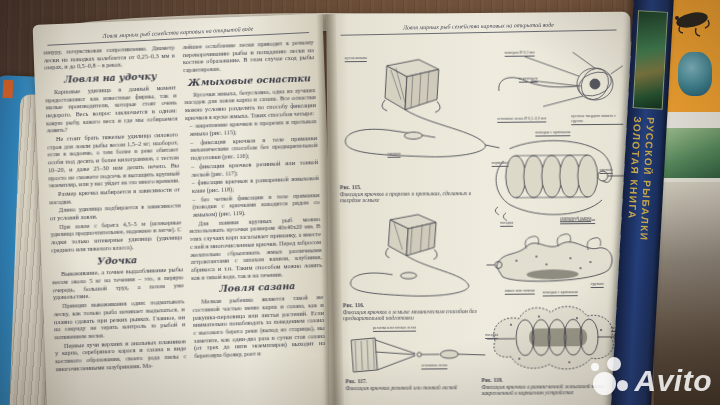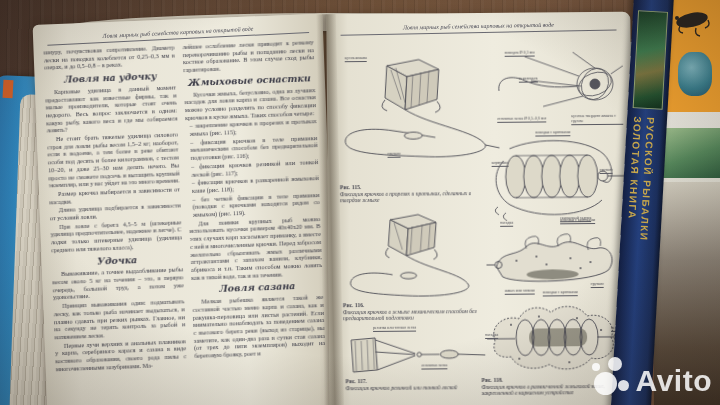--- a/index.html
+++ b/index.html
@@ -75,21 +75,21 @@
     background:radial-gradient(circle at 40% 35%,#7fb6c0,#3a7f8e 60%,#24566b);}
   .spine{position:absolute;left:634px;top:-6px;width:40px;height:424px;transform:rotate(3.2deg);transform-origin:top left;
     background:linear-gradient(to right,#131f42,#24407e 45%,#1b2f5d 85%,#0e1830);box-shadow:-3px 0 6px rgba(0,0,0,.4);}
   .spine-art{position:absolute;left:5px;top:16px;width:28px;height:96px;border:1px solid #93a56f;
     background:linear-gradient(165deg,#1c4028,#3e7a4e 40%,#7a7440 62%,#24502f 85%,#12301d);}
   .spine-title{position:absolute;left:5px;top:122px;height:290px;display:flex;gap:2px;}
   .spine-title span{writing-mode:vertical-rl;font-family:"Liberation Sans",sans-serif;
     font-weight:bold;font-size:10px;letter-spacing:1.5px;color:#c9a84c;white-space:nowrap;overflow:hidden;}
 
   
-  .watermark{position:absolute;right:8px;bottom:9px;display:flex;align-items:flex-end;gap:7px;opacity:.85;z-index:9;}
+  .watermark{position:absolute;right:8px;bottom:9px;display:flex;align-items:flex-end;gap:7px;opacity:.85;z-index:9;font-style:italic;}
   .wm-dots{position:relative;width:38px;height:40px;}
   .wm-dots i{position:absolute;border-radius:50%;background:#fff;display:block;}
   .wm-d1{width:23px;height:23px;left:3px;top:16px;}
   .wm-d2{width:14px;height:14px;left:17px;top:1px;}
   .wm-d3{width:8px;height:8px;left:1px;top:7px;}
   .wm-d4{width:11px;height:11px;left:27px;top:24px;}
   .wm-text{color:#fff;font-family:"Liberation Sans",sans-serif;font-weight:bold;
     font-size:30px;line-height:30px;letter-spacing:.5px;}
 
   .vignette{position:absolute;inset:0;pointer-events:none;z-index:8;

